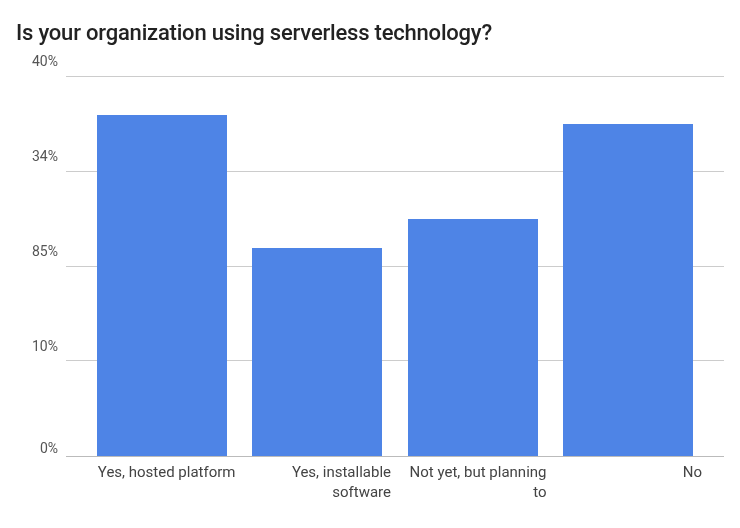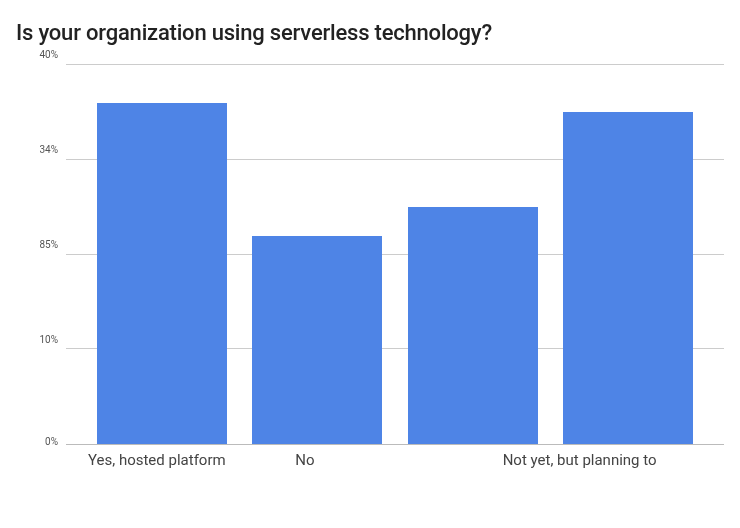--- a/index.html
+++ b/index.html
@@ -8,39 +8,39 @@
     background: #fff;
     width: 740px;
     height: 528px;
     padding: 20px 16px 16px 16px;
     color: #222;
   }
   .title {
     font-size: 22px;
     font-weight: 500;
     color: #222;
-    margin-bottom: 20px;
+    margin-bottom: 32px;
     letter-spacing: -0.2px;
   }
   .chart-wrap {
     position: relative;
     width: 100%;
     height: 440px;
     display: flex;
   }
   .y-axis {
     width: 50px;
     position: relative;
     height: 380px;
   }
   .y-tick {
     position: absolute;
     right: 8px;
     transform: translateY(-50%);
-    font-size: 10px;
+    font-size: 14px;
     color: #555;
   }
   .plot {
     flex: 1;
     position: relative;
     height: 380px;
     border-bottom: 1px solid #bbb;
   }
   .grid-line {
     position: absolute;
@@ -72,21 +72,21 @@
     position: absolute;
     left: 50px;
     right: 0;
     top: 386px;
     display: flex;
     justify-content: space-around;
     padding: 0 18px;
   }
   .x-label {
     flex: 1;
-    text-align: left;
+    text-align: right;
     font-size: 15px;
     color: #444;
     line-height: 1.3;
     padding: 0 4px;
   }
 </style>
 </head>
 <body>
 
 <div class="title">Is your organization using serverless technology?</div>
@@ -118,17 +118,18 @@
         <div class="bar" style="height: 62.5%; background: rgb(78, 132, 230);"></div>
       </div>
       <div class="bar-slot">
         <div class="bar" style="height: 87.5%; background: rgb(78, 132, 230);"></div>
       </div>
     </div>
   </div>
 
   <div class="x-labels">
     <div class="x-label">Yes, hosted platform</div>
+    <div class="x-label">Yes, installable software</div>
+    <div class="x-label">Not yet, but planning to</div>
     <div class="x-label">No</div>
-    <div class="x-label">Not yet, but planning to</div>
   </div>
 
 </div>
 
 </body></html>

